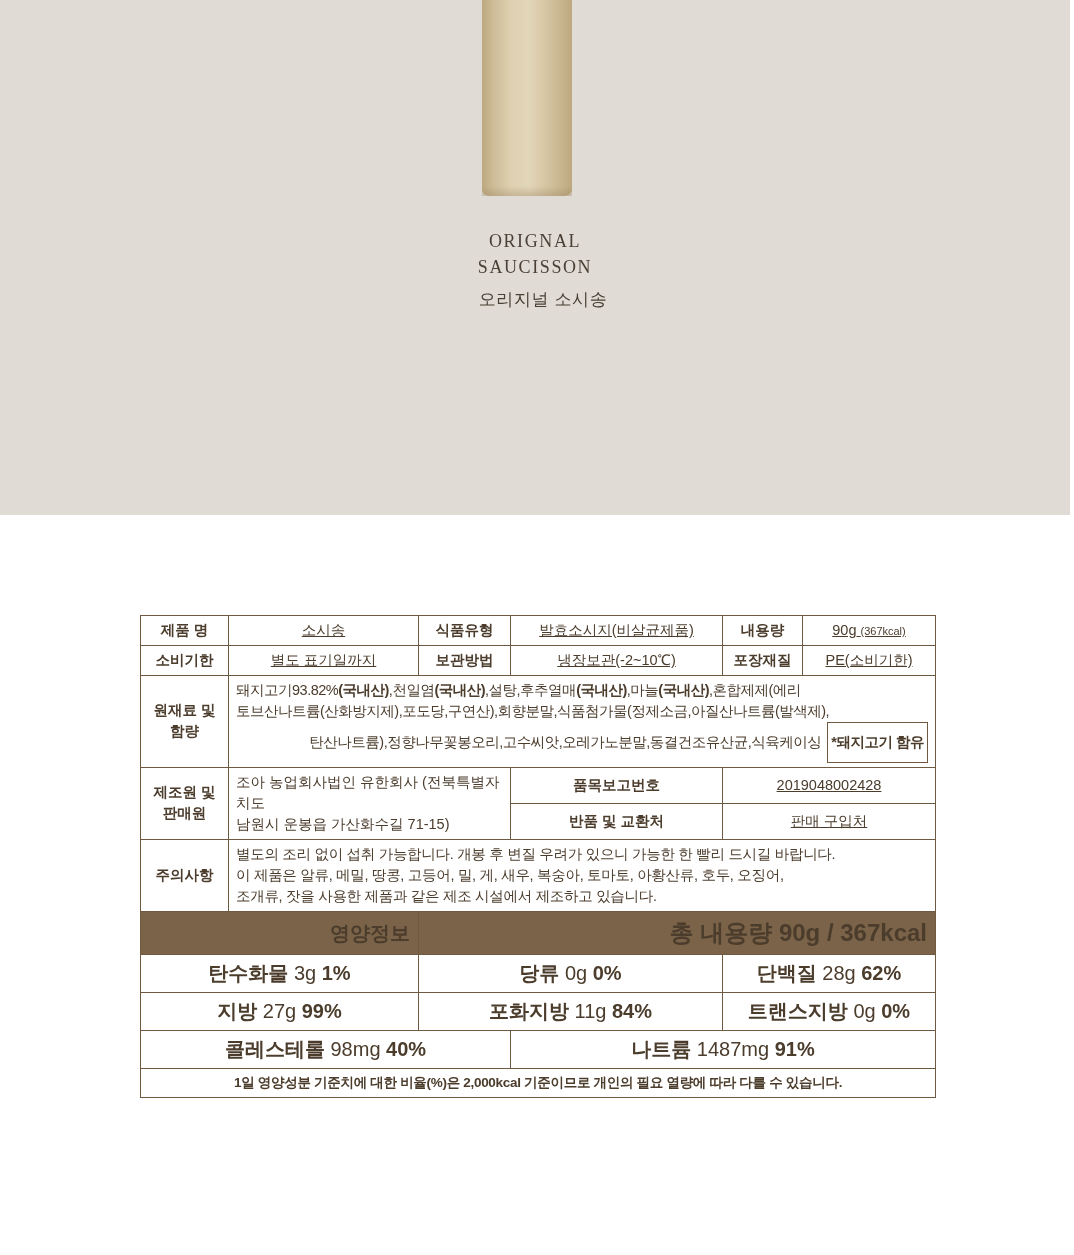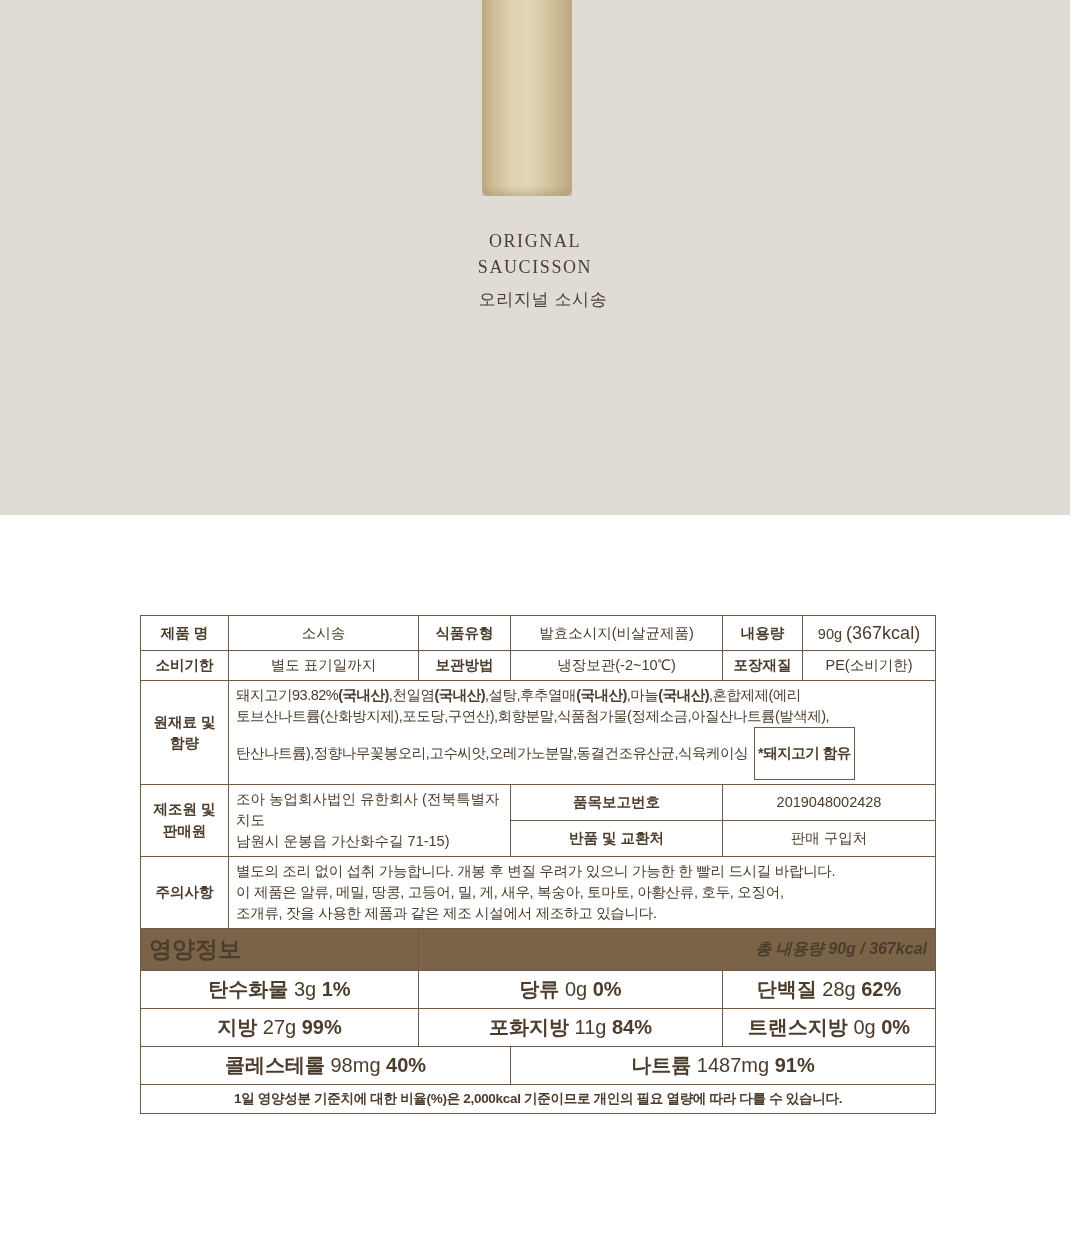--- a/index.html
+++ b/index.html
@@ -90,34 +90,34 @@
     color: #4b3c2c;
     vertical-align: middle;
   }
   td.hd {
     text-align: center;
     font-weight: bold;
     font-size: 15px;
     color: #4b3c2c;
     white-space: nowrap;
   }
-  td.ctr { text-align: center; }
-  .small { font-size: 18px; }
+  td.ctr { text-align: center; text-decoration: underline; }
+  .small { font-size: 11px; }
 
   .ingredients {
     font-size: 13.2px;
     line-height: 1.62;
     letter-spacing: -0.5px;
     padding: 7px 8px;
   }
   .ingredients b { font-weight: bold; }
   .boxed {
     display: inline-block;
     border: 1px solid #6f5a41;
-    padding: 16px 3px;
+    padding: 10px 3px;
     font-weight: bold;
     line-height: 1.3;
   }
 
   .maker { font-size: 14px; line-height: 1.5; padding: 6px 10px; }
   .caution {
     font-size: 14.2px;
     line-height: 1.62;
     letter-spacing: -0.3px;
     padding: 8px 10px;
@@ -132,28 +132,28 @@
   }
   table.nutri td {
     border: 1px solid #6f5a41;
     padding: 5px 8px;
     color: #4b3c2c;
   }
   .nutri-head td {
     background: #7a6349;
     border: 1px solid #7a6349;
     color: #ffffff;
-    font-size: 23px;
+    font-size: 20px;
     font-weight: bold;
     padding: 8px 12px;
+    text-align: right;
   }
   .nutri-head td.right {
     text-align: right;
-    font-size: 16px;
-    font-style: italic;
+    font-size: 24px;
   }
   .nrow td {
     text-align: center;
     font-size: 20px;
     padding: 9px 4px;
     white-space: nowrap;
   }
   .nname { font-weight: bold; }
   .namt { font-weight: normal; }
   .npct { font-weight: bold; }
@@ -211,21 +211,21 @@
       <tr>
         <td class="hd">
           <div>원재료 및</div>
           <div>함량</div>
         </td>
         <td class="ingredients" colspan="5">
           <div>
             <span>돼지고기93.82%</span><b>(국내산)</b><span>,천일염</span><b>(국내산)</b><span>,설탕,후추열매</span><b>(국내산)</b><span>,마늘</span><b>(국내산)</b><span>,혼합제제(에리</span>
           </div>
           <div>토브산나트륨(산화방지제),포도당,구연산),회향분말,식품첨가물(정제소금,아질산나트륨(발색제),</div>
-          <div style="display:flex;justify-content:flex-start;align-items:center;gap:6px;">
+          <div style="display:flex;justify-content:flex-end;align-items:center;gap:6px;">
             <span>탄산나트륨),정향나무꽃봉오리,고수씨앗,오레가노분말,동결건조유산균,식육케이싱</span>
             <span class="boxed">*돼지고기 함유</span>
           </div>
         </td>
       </tr>
       <tr>
         <td class="hd" rowspan="2">
           <div>제조원 및</div>
           <div>판매원</div>
         </td>

